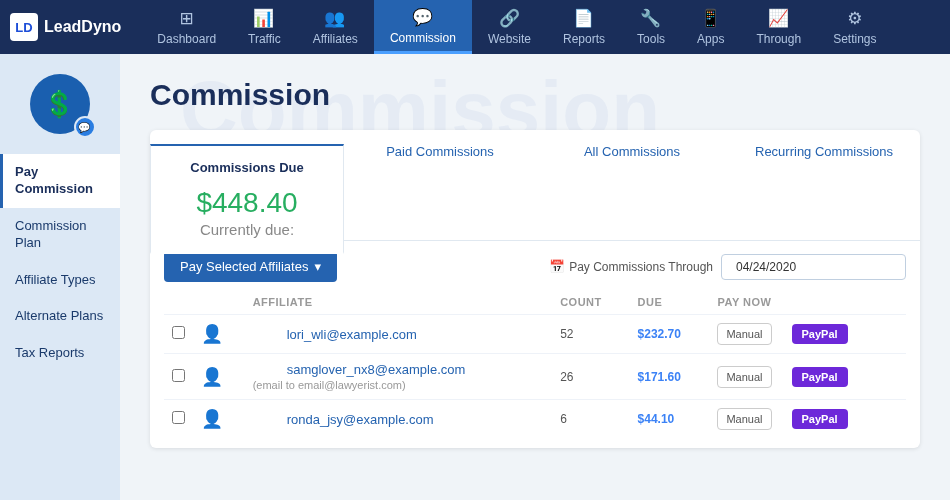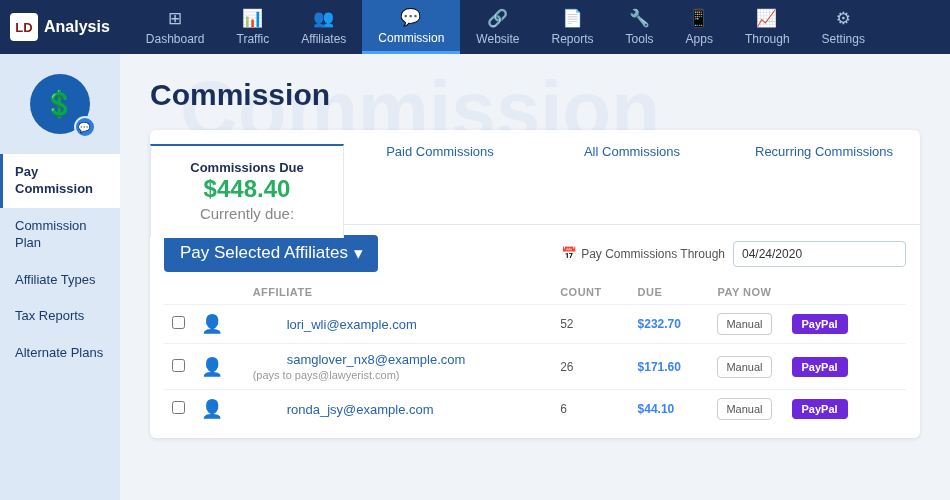--- a/index.html
+++ b/index.html
@@ -10,21 +10,21 @@
       background: #1a2e5a;
       display: flex;
       align-items: center;
       height: 54px;
       padding: 0 10px;
     }
     .logo {
       display: flex; align-items: center; color: #fff; font-weight: 700; font-size: 16px; margin-right: 20px; text-decoration: none; gap: 6px;
     }
     .logo-icon {
-      background: #fff; color: #7f1d1d; border-radius: 4px; width: 28px; height: 28px; display: flex; align-items: center; justify-content: center; font-weight: 900; font-size: 13px;
+      background: #fff; color: #1d4ed8; border-radius: 4px; width: 28px; height: 28px; display: flex; align-items: center; justify-content: center; font-weight: 900; font-size: 13px;
     }
     .nav-items { display: flex; flex: 1; }
     .nav-item {
       display: flex; flex-direction: column; align-items: center; justify-content: center;
       color: #b0c4e0; text-decoration: none; padding: 0 16px; height: 54px; font-size: 12px; gap: 3px; cursor: pointer;
     }
     .nav-item.active { background: #2563b0; color: #fff; border-bottom: 3px solid #4a9fff; }
     .nav-icon { font-size: 17px; }
 
     
@@ -55,33 +55,33 @@
     .page-title { font-size: 30px; font-weight: 800; color: #1a2e5a; position: relative; z-index: 1; margin-bottom: 18px; }
 
     
     .tabs-panel { background: #fff; border-radius: 6px; box-shadow: 0 1px 4px rgba(0,0,0,0.1); position: relative; z-index: 1; }
     .tabs-header { display: flex; border-bottom: 1px solid #e0e8f0; }
     .tab {
       flex: 1; padding: 14px 10px; text-align: center; font-size: 13px; cursor: pointer; color: #2563b0; border-bottom: 2px solid transparent;
     }
     .tab.active { border-bottom: 2px solid #fff; background: #fff; border-left: 1px solid #e0e8f0; border-right: 1px solid #e0e8f0; border-top: 2px solid #2563b0; position: relative; top: 14px; }
     .tab.active .tab-label { color: #1a2e5a; font-weight: 600; }
-    .tab-amount { font-size: 24px; font-weight: 700; color: #27ae60; }
+    .tab-amount { font-size: 28px; font-weight: 400; color: #27ae60; margin-top: 12px; }
     .tab-subtitle { font-size: 15px; color: #888; margin-top: 2px; }
 
     
     .toolbar { display: flex; align-items: center; justify-content: space-between; padding: 10px 14px; }
     .pay-btn {
-      background: #2563b0; color: #fff; border: none; border-radius: 4px; padding: 8px 16px; font-size: 17px; cursor: pointer; display: flex; align-items: flex-start; gap: 6px;
+      background: #2563b0; color: #fff; border: none; border-radius: 4px; padding: 8px 16px; font-size: 13px; cursor: pointer; display: flex; align-items: flex-end; gap: 6px;
     }
     .date-filter { display: flex; align-items: center; gap: 8px; font-size: 12px; color: #555; }
     .date-filter-label { display: flex; align-items: center; gap: 4px; }
     .calendar-icon { font-size: 13px; }
     .date-input {
-      border: 1px solid #c0cfe0; border-radius: 4px; padding: 5px 8px; font-size: 12px; color: #333; background: #fff;
+      border: 1px solid #c0cfe0; border-radius: 4px; padding: 5px 14px; font-size: 12px; color: #333; background: #fff;
     }
 
     
     .table-wrap { padding: 0 14px 10px; }
     table { width: 100%; border-collapse: collapse; font-size: 12px; }
     thead td { color: #999; font-size: 11px; font-weight: 600; text-transform: uppercase; letter-spacing: 0.5px; padding: 4px 8px 6px; }
     tbody tr { border-top: 1px solid #eef2f8; }
     tbody td { padding: 8px 8px; vertical-align: middle; color: #333; }
     .affiliate-link { color: #2563b0; text-decoration: none; font-size: 13px; margin-left: 34px; }
     .sub-text { color: #999; font-size: 11px; margin-top: 2px; }
@@ -96,21 +96,21 @@
     .count-cell { color: #555; }
     .due-cell { font-weight: 600; color: #3b82f6; }
     .action-cell { display: flex; align-items: center; }
   </style>
 </head>
 <body>
 
 <nav class="navbar">
   <a class="logo" href="#">
     <div class="logo-icon">LD</div>
-    <span>Analysis</span>
+    <span>LeadDyno</span>
   </a>
   <div class="nav-items">
 
   <a class="nav-item" href="#">
         <span class="nav-icon">⊞</span>
         <span>Dashboard</span>
       </a>
       <a class="nav-item" href="#">
         <span class="nav-icon">📊</span>
         <span>Traffic</span>
@@ -157,22 +157,22 @@
       <div class="dollar-icon">
         💲
         <div class="chat-bubble">💬</div>
       </div>
     </div>
     <nav class="sidebar-nav">
 
     <div class="sidebar-item active">Pay Commission</div>
         <div class="sidebar-item">Commission Plan</div>
         <div class="sidebar-item">Affiliate Types</div>
+        <div class="sidebar-item">Alternate Plans</div>
         <div class="sidebar-item">Tax Reports</div>
-        <div class="sidebar-item">Alternate Plans</div>
       </nav>
   </aside>
 
   <main class="content-area">
     <div class="page-title-bg">Commission</div>
     <h1 class="page-title">Commission</h1>
 
     <div class="tabs-panel">
       <div class="tabs-header">
 
@@ -241,21 +241,21 @@
     </tr>
               <tr>
       <td class="checkbox-cell">
         <input type="checkbox" style="">
       </td>
       <td>
         <span class="avatar-icon">👤</span>
       </td>
       <td>
         <a class="affiliate-link" href="#">samglover_nx8@example.com</a>
-        <div class="sub-text">(pays to pays@lawyerist.com)</div>
+        <div class="sub-text">(email to email@lawyerist.com)</div>
       </td>
       <td class="count-cell">26</td>
       <td class="due-cell">$171.60</td>
       <td>
         <div class="action-cell">
           <button class="manual-btn">Manual</button>
           <button class="paypal-btn">PayPal</button>
         </div>
       </td>
     </tr>

